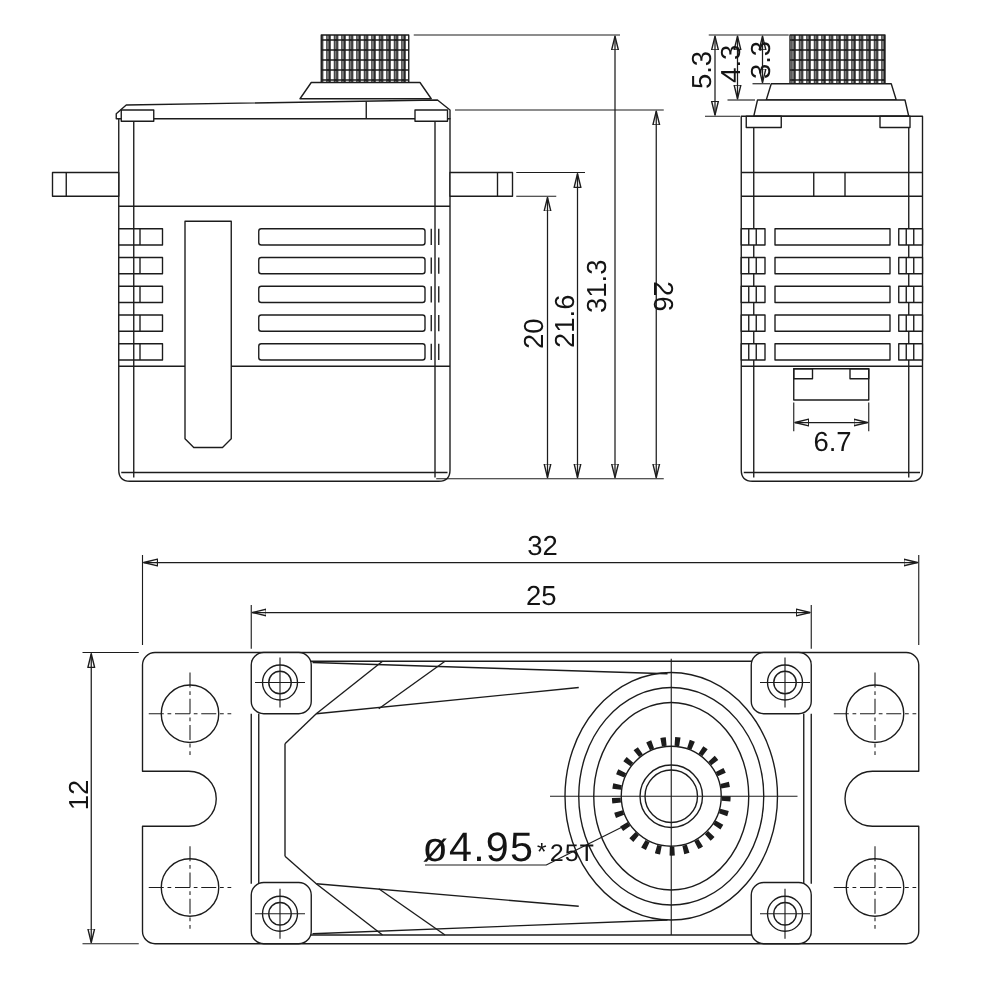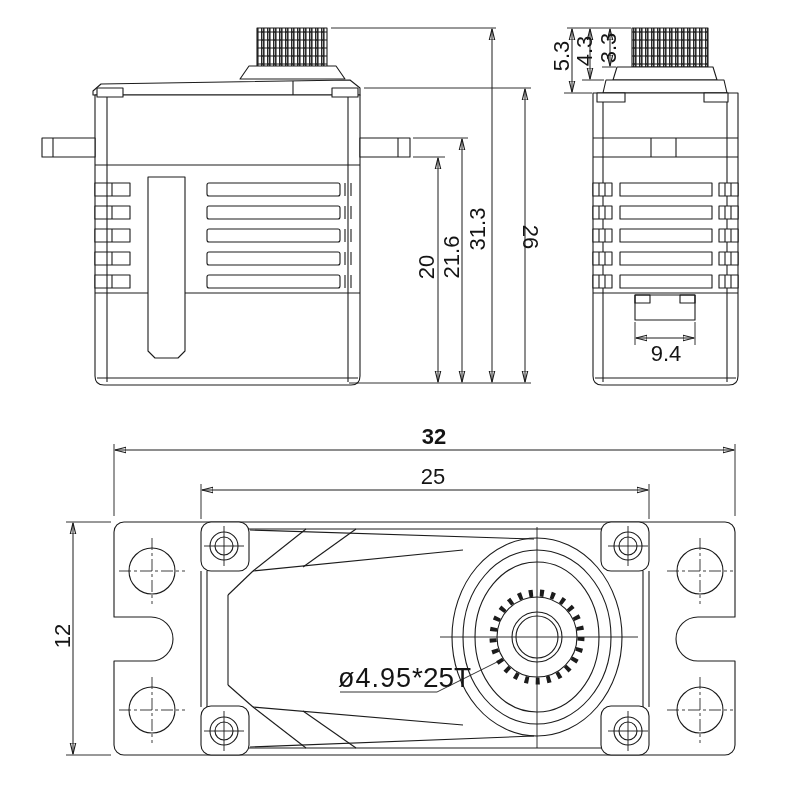--- a/index.html
+++ b/index.html
@@ -17,22 +17,22 @@
   #dwg .cl { stroke-dasharray:12 3 3 3; stroke-width:0.85; }
   #dwg .teeth { stroke-width:7; stroke-dasharray:4 7.05; }
   #dwg .kn { fill:url(#knurl); }
   .lbl {
     position:absolute; font-size:22px; color:#141414; line-height:1;
     white-space:nowrap; transform:translate(-50%,-50%);
   }
   .r-ccw { transform:translate(-50%,-50%) rotate(-90deg); }
   .r-cw  { transform:translate(-50%,-50%) rotate(90deg); }
   .callout { position:absolute; transform:translateY(-50%); white-space:nowrap; color:#141414; }
-  .callout .dia   { font-size:27px; letter-spacing:1px; }
-  .callout .teeth-txt { font-family:Liberation Sans, sans-serif; font-size:28px; }
+  .callout .dia   { font-size:33px; letter-spacing:1px; }
+  .callout .teeth-txt { font-family:Liberation Mono, monospace; font-size:20px; }
 </style>
 </head>
 <body>
 
 <div class="sheet">
   <svg id="dwg" width="800" height="800" viewBox="0 0 800 800">
     <defs>
       <marker id="arr" markerWidth="12" markerHeight="8" refX="11" refY="4" orient="auto-start-reverse" markerUnits="userSpaceOnUse">
         <path d="M0,1.3 L11,4 L0,6.7 Z" fill="#1c1c1c" stroke="none"></path>
       </marker>
@@ -271,22 +271,22 @@
   </svg>
 
   <div class="lbl r-ccw" style="left:427px; top:267px;">20</div>
   <div class="lbl r-ccw" style="left:452px; top:257px;">21.6</div>
   <div class="lbl r-ccw" style="left:478px; top:229px;">31.3</div>
   <div class="lbl r-cw" style="left:530px; top:237px;">26</div>
 
   <div class="lbl r-ccw" style="left:562px; top:56px;">5.3</div>
   <div class="lbl r-ccw" style="left:585px; top:51px;">4.3</div>
   <div class="lbl r-ccw" style="left:609px; top:48px;">3.3</div>
-  <div class="lbl" style="left:666px; top:354px;">9.4</div>
-
-  <div class="lbl" style="left:434px; top:437px;font-weight:bold;">32</div>
+  <div class="lbl" style="left:666px; top:354px;">6.7</div>
+
+  <div class="lbl" style="left:434px; top:437px;">32</div>
   <div class="lbl" style="left:433px; top:477px;">25</div>
   <div class="lbl r-ccw" style="left:63px; top:636px;">12</div>
 
   <div class="callout" style="left:338px; top:678px;">
     <span class="dia">ø4.95</span><span class="teeth-txt">*25T</span>
   </div>
 </div>
 
 </body></html>

